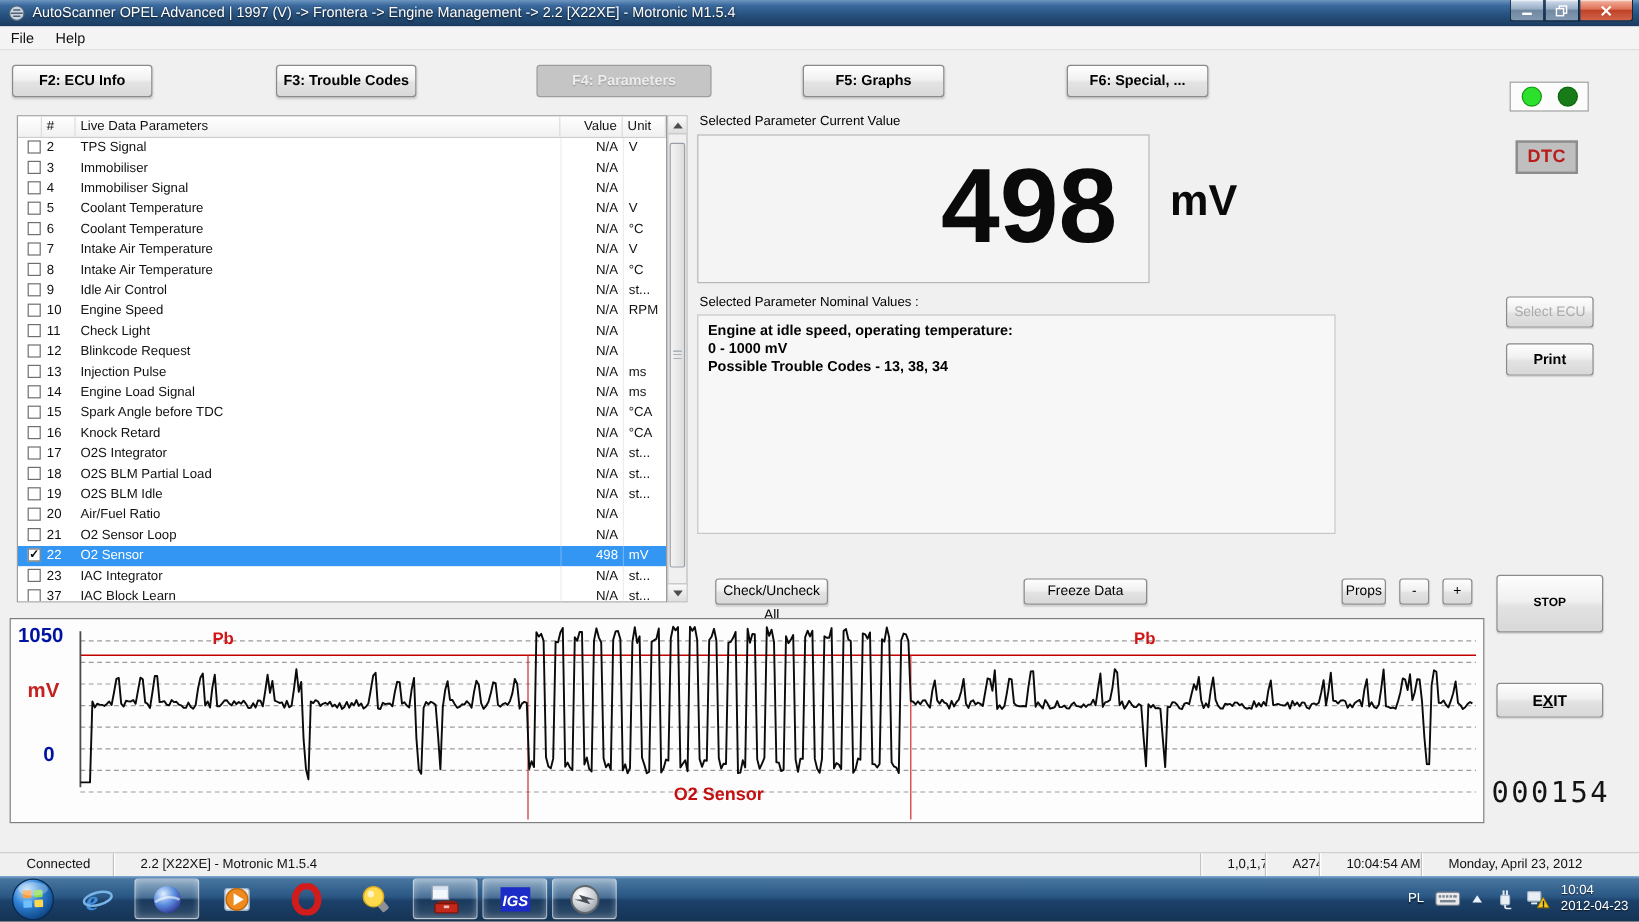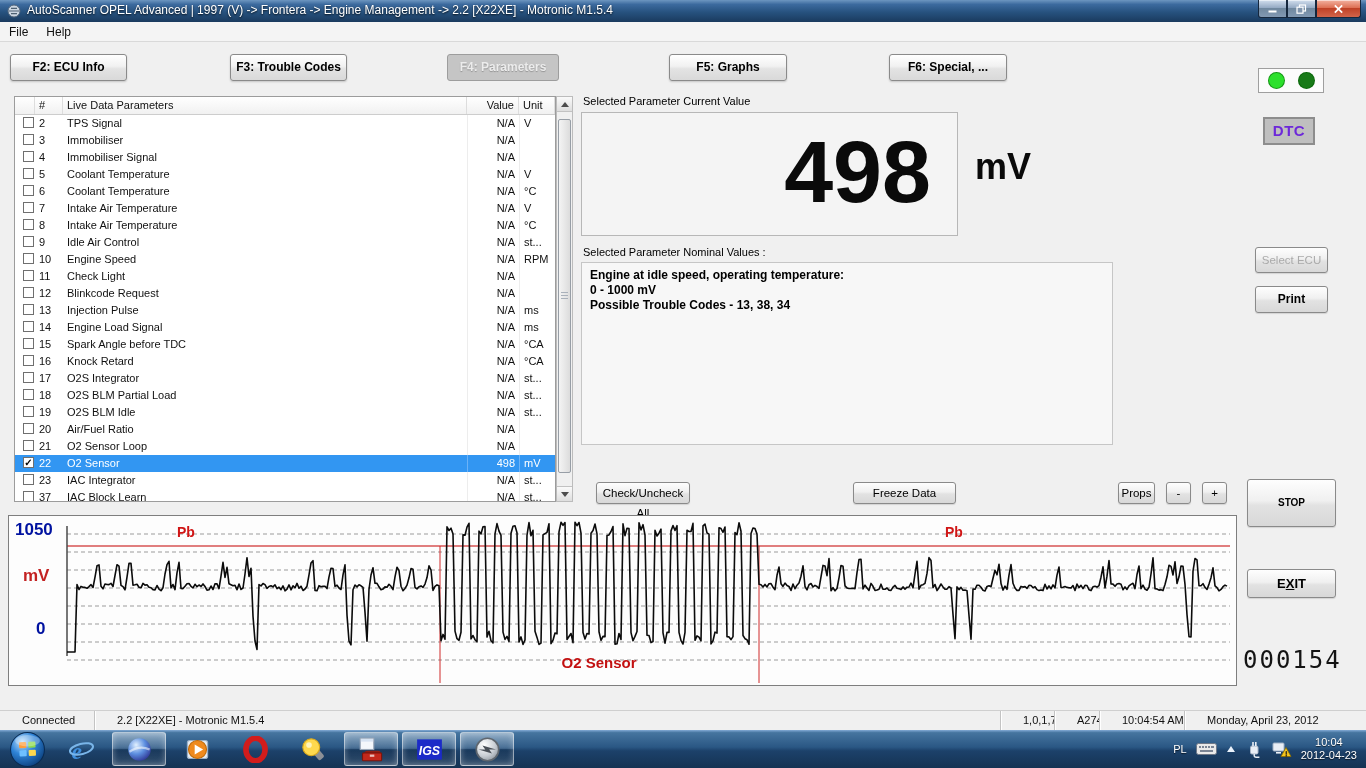--- a/index.html
+++ b/index.html
@@ -33,21 +33,21 @@
 .fbtn{position:absolute;top:12px;height:27px;border:1px solid #8a8a8a;border-radius:3px;
   background:linear-gradient(#ffffff,#f1f1f1 45%,#e3e3e3 55%,#d9d9d9);
   font-weight:bold;font-size:12px;text-align:center;line-height:25px;color:#000;box-shadow:0 1px 2px rgba(0,0,0,.18)}
 .fbtn.active{background:#c5c5c5;color:#ececec;border-color:#9d9d9d;box-shadow:none;text-shadow:0 1px 1px rgba(0,0,0,.25)}
 
 .ledpanel{position:absolute;left:1258px;top:26px;width:66px;height:25px;background:#fcfcfc;border:1px solid #9f9f9f;
   display:flex;align-items:center;justify-content:center;gap:13px}
 .led{width:17px;height:17px;border-radius:50%;border:1px solid rgba(0,90,0,.55)}
 
 .dtc{position:absolute;left:1263px;top:75px;width:52px;height:28px;background:#bfbfbf;border:2px solid #8d8d8d;
-  color:#6d28d9;font-weight:bold;font-size:15px;text-align:center;line-height:24px;letter-spacing:.5px}
+  color:#b91c1c;font-weight:bold;font-size:15px;text-align:center;line-height:24px;letter-spacing:.5px}
 
 
 .ptable{position:absolute;left:14px;top:54px;width:542px;height:406px;border:1px solid #9c9c9c;background:#fff;
   overflow:hidden;font-size:11px;color:#111}
 .thead{display:flex;height:18px;background:linear-gradient(#ffffff,#f1f1f1);border-bottom:1px solid #cdcdcd}
 .th{border-right:1px solid #dddddd;line-height:17px;padding:0 4px;white-space:nowrap;overflow:hidden}
 .cchk{width:20px;padding:0}
 .cnum{width:28px}
 .cname{flex:1}
 .cval{width:52px;text-align:right}
@@ -124,21 +124,21 @@
 .tapp{width:54px;height:34px;display:flex;align-items:center;justify-content:center;border:1px solid transparent;border-radius:3px}
 .tapp svg{width:27px;height:27px}
 .tapp.orb{width:46px;border:none;background:none}
 .tapp.orb svg{width:37px;height:37px}
 .tapp.open{background:linear-gradient(rgba(255,255,255,.40),rgba(255,255,255,.14) 48%,rgba(0,0,0,.14) 52%,rgba(255,255,255,.12));
   border:1px solid rgba(255,255,255,.55);box-shadow:inset 0 0 6px rgba(255,255,255,.35)}
 .tray{margin-left:auto;display:flex;align-items:center;gap:9px;padding-right:9px;color:#fff;font-size:11px;
   text-shadow:0 1px 1px rgba(0,0,0,.65)}
 .ticon{display:flex;align-items:center}
 .ticon svg{display:block}
-.clock{text-align:center;line-height:13px;white-space:nowrap}
+.clock{text-align:left;line-height:13px;white-space:nowrap}
 </style>
 </head>
 <body>
 
 <div class="screen">
 
   <div class="titlebar">
     <span class="app-ico">
       <svg viewBox="0 0 14 14">
           <circle cx="7" cy="7" r="6" fill="#ccd6e2" stroke="#55687c"></circle>
@@ -168,21 +168,21 @@
 
   <div class="menubar">
     <span class="menu-item">File</span>
     <span class="menu-item">Help</span>
   </div>
 
   <div class="main">
 
     <div class="fbtn" style="left:10px;width:117px">F2: ECU Info</div>
     <div class="fbtn" style="left:230px;width:117px">F3: Trouble Codes</div>
-    <div class="fbtn active" style="left:447px;width:112px">F4: Parameters</div>
+    <div class="fbtn active" style="left:447px;width:146px">F4: Parameters</div>
     <div class="fbtn" style="left:669px;width:118px">F5: Graphs</div>
     <div class="fbtn" style="left:889px;width:118px">F6: Special, ...</div>
 
     <div class="ledpanel">
       <span class="led" style="background: rgb(44, 224, 44);"></span>
       <span class="led" style="background: rgb(24, 122, 24);"></span>
     </div>
 
     <div class="dtc">DTC</div>
 

